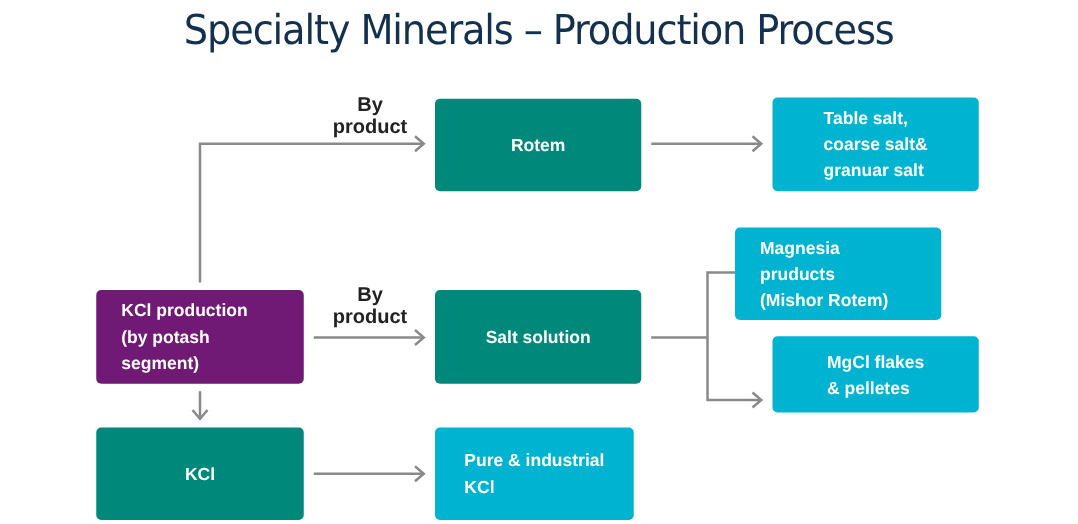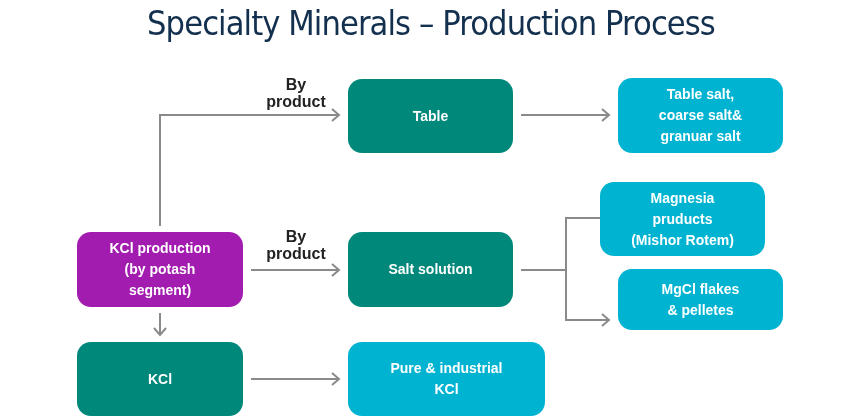--- a/index.html
+++ b/index.html
@@ -3,26 +3,26 @@
   <meta charset="utf-8">
   <style>
     html, body { margin: 0; padding: 0; background: #ffffff; }
     body { width: 862px; height: 419px; position: relative; overflow: hidden; font-family: "DejaVu Sans", sans-serif; }
     .title {
       position: absolute; left: 0; top: 4px; width: 862px; text-align: center;
       font-family: "DejaVu Sans", sans-serif; font-size: 33px; color: #14304f;
       letter-spacing: -1px; transform: scaleX(0.93);
     }
     .box {
-      position: absolute; border-radius: 14px; color: #ffffff;
-      display: flex; align-items: center; justify-content: center; text-align: center;
+      position: absolute; border-radius: 4px; color: #ffffff;
+      display: flex; align-items: center; justify-content: center; text-align: left;
       font-family: "Liberation Sans", sans-serif; font-weight: bold; font-size: 14px; line-height: 21px;
       box-sizing: border-box; padding: 0 20px; white-space: pre-line;
     }
-    .navy { background: #a21caf; }
+    .navy { background: #701a75; }
     .teal { background: #00887a; }
     .cyan { background: #00b4d1; }
     .label {
       position: absolute; text-align: center; font-family: "Liberation Sans", sans-serif;
       font-weight: bold; font-size: 16px; line-height: 17px; color: #222222; white-space: pre-line;
     }
     svg.connectors { position: absolute; left: 0; top: 0; }
   </style>
 </head>
 <body>
@@ -54,24 +54,24 @@
   </g>
 </svg>
 
 <div class="label" style="left:262px; top:76px; width:68px;">By
 product</div>
 <div class="label" style="left:262px; top:228px; width:68px;">By
 product</div>
 
 <div class="box navy" style="left:77px; top:232px; width:166px; height:75px;">KCl production
 (by potash segment)</div>
-<div class="box teal" style="left:348px; top:79px; width:165px; height:74px;">Table</div>
+<div class="box teal" style="left:348px; top:79px; width:165px; height:74px;">Rotem</div>
 <div class="box teal" style="left:348px; top:232px; width:165px; height:75px;">Salt solution</div>
 <div class="box teal" style="left:77px; top:342px; width:166px; height:74px;">KCl</div>
 <div class="box cyan" style="left:618px; top:78px; width:165px; height:75px;">Table salt,
 coarse salt&amp;
 granuar salt</div>
-<div class="box cyan" style="left:600px; top:182px; width:165px; height:74px;">Magnesia pruducts
+<div class="box cyan" style="left:588px; top:182px; width:165px; height:74px;">Magnesia pruducts
 (Mishor Rotem)</div>
 <div class="box cyan" style="left:618px; top:269px; width:165px; height:61px;">MgCl flakes
 &amp; pelletes</div>
-<div class="box cyan" style="left:348px; top:342px; width:197px; height:74px;">Pure &amp; industrial
+<div class="box cyan" style="left:348px; top:342px; width:159px; height:74px;">Pure &amp; industrial
 KCl</div>
 
 </body></html>

